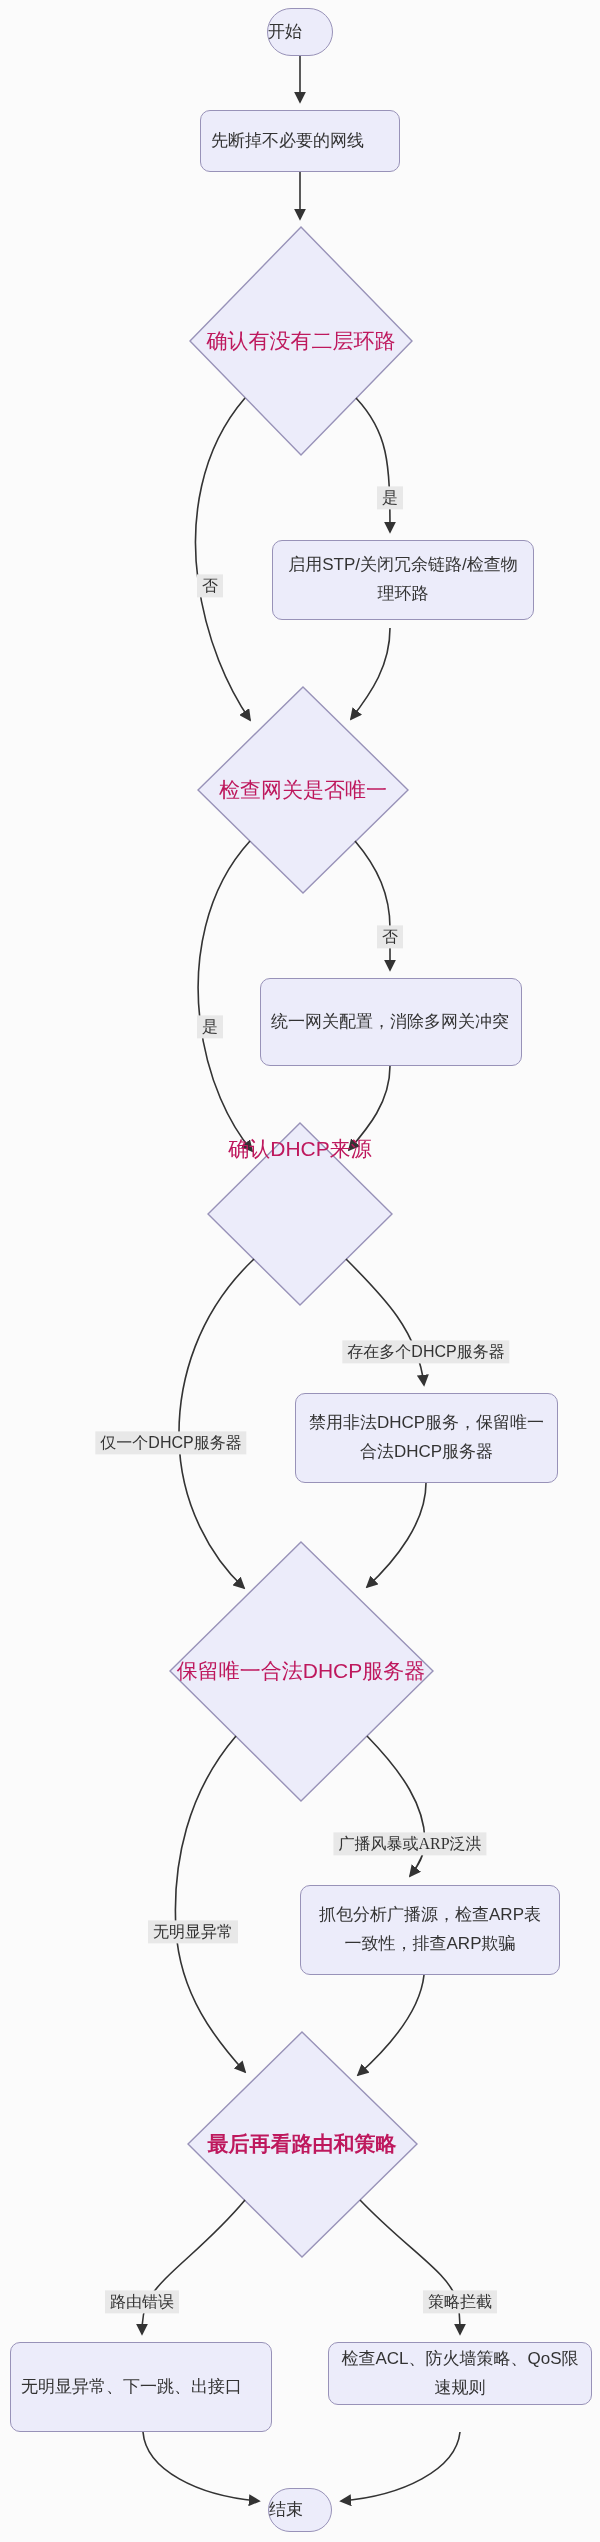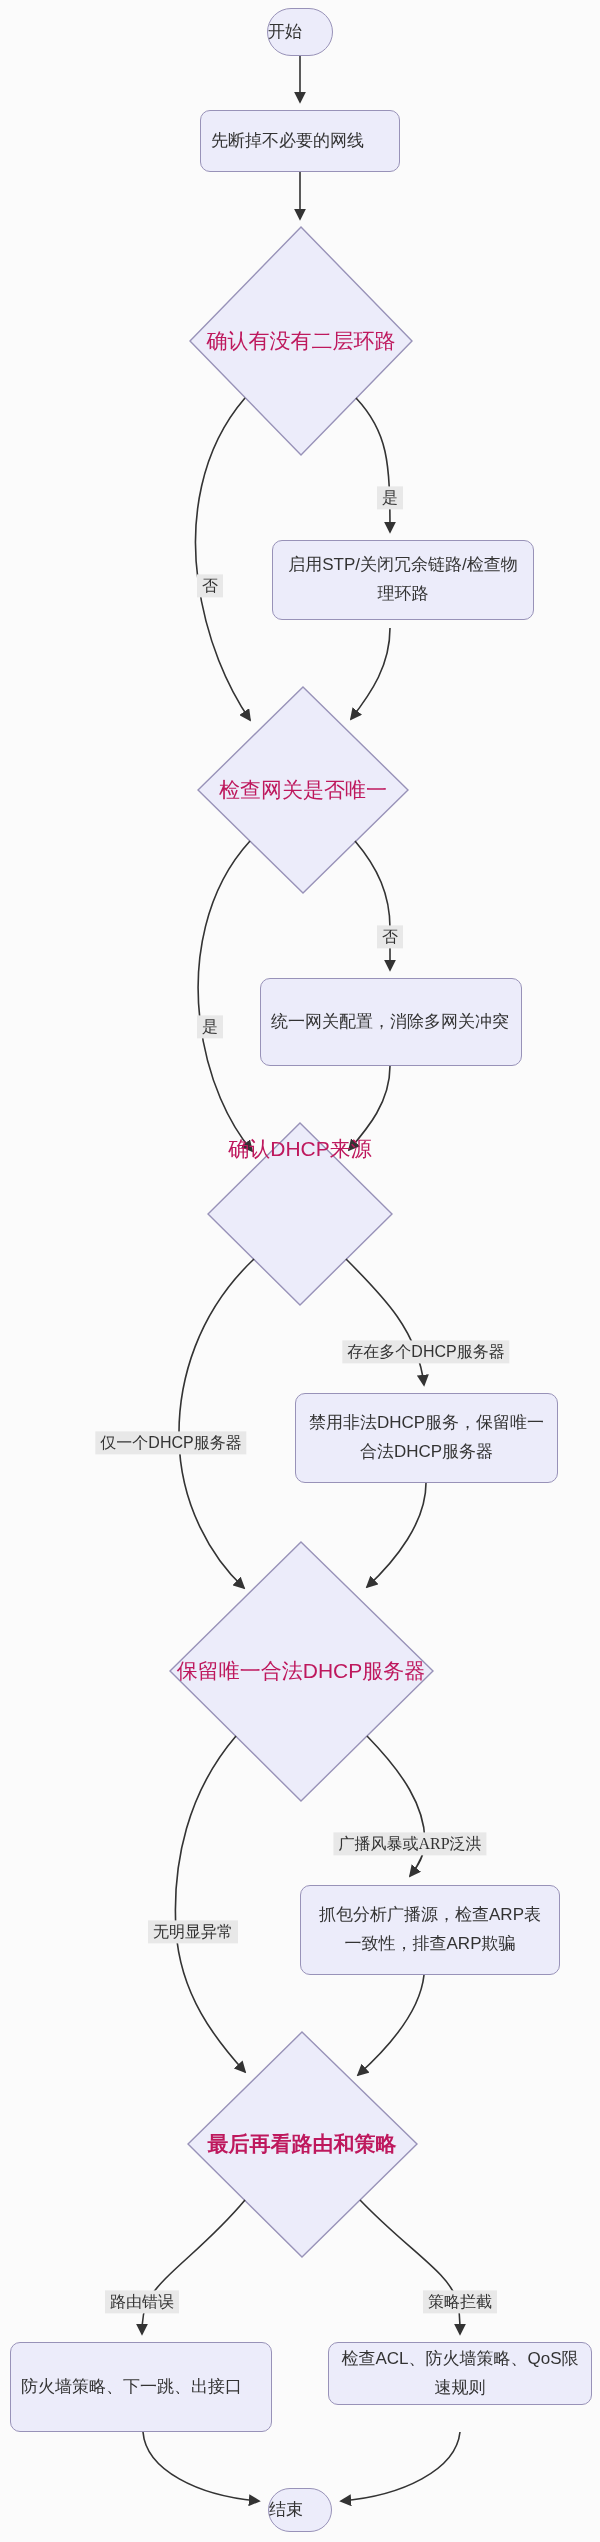--- a/index.html
+++ b/index.html
@@ -81,21 +81,21 @@
 
   <div class="node" style="left:260px;top:978px;width:262px;height:88px;">
       <span>统一网关配置，消除多网关冲突</span>
     </div>
 
   <div class="node" style="left:278px;top:1885px;width:260px;height:90px;margin-left:22px;">
       <span>抓包分析广播源，检查ARP表一致性，排查ARP欺骗</span>
     </div>
 
   <div class="node" style="left:10px;top:2342px;width:262px;height:90px;">
-      <span>防火墙策略、下一跳、出接口</span>
+      <span>无明显异常、下一跳、出接口</span>
     </div>
 
   <div class="node" style="left:328px;top:2342px;width:264px;height:63px;">
       <span>检查ACL、防火墙策略、QoS限速规则</span>
     </div>
 
   <div class="node terminal" style="left:268px;top:2488px;width:64px;height:44px;">
       <span>结束</span>
     </div>
 

